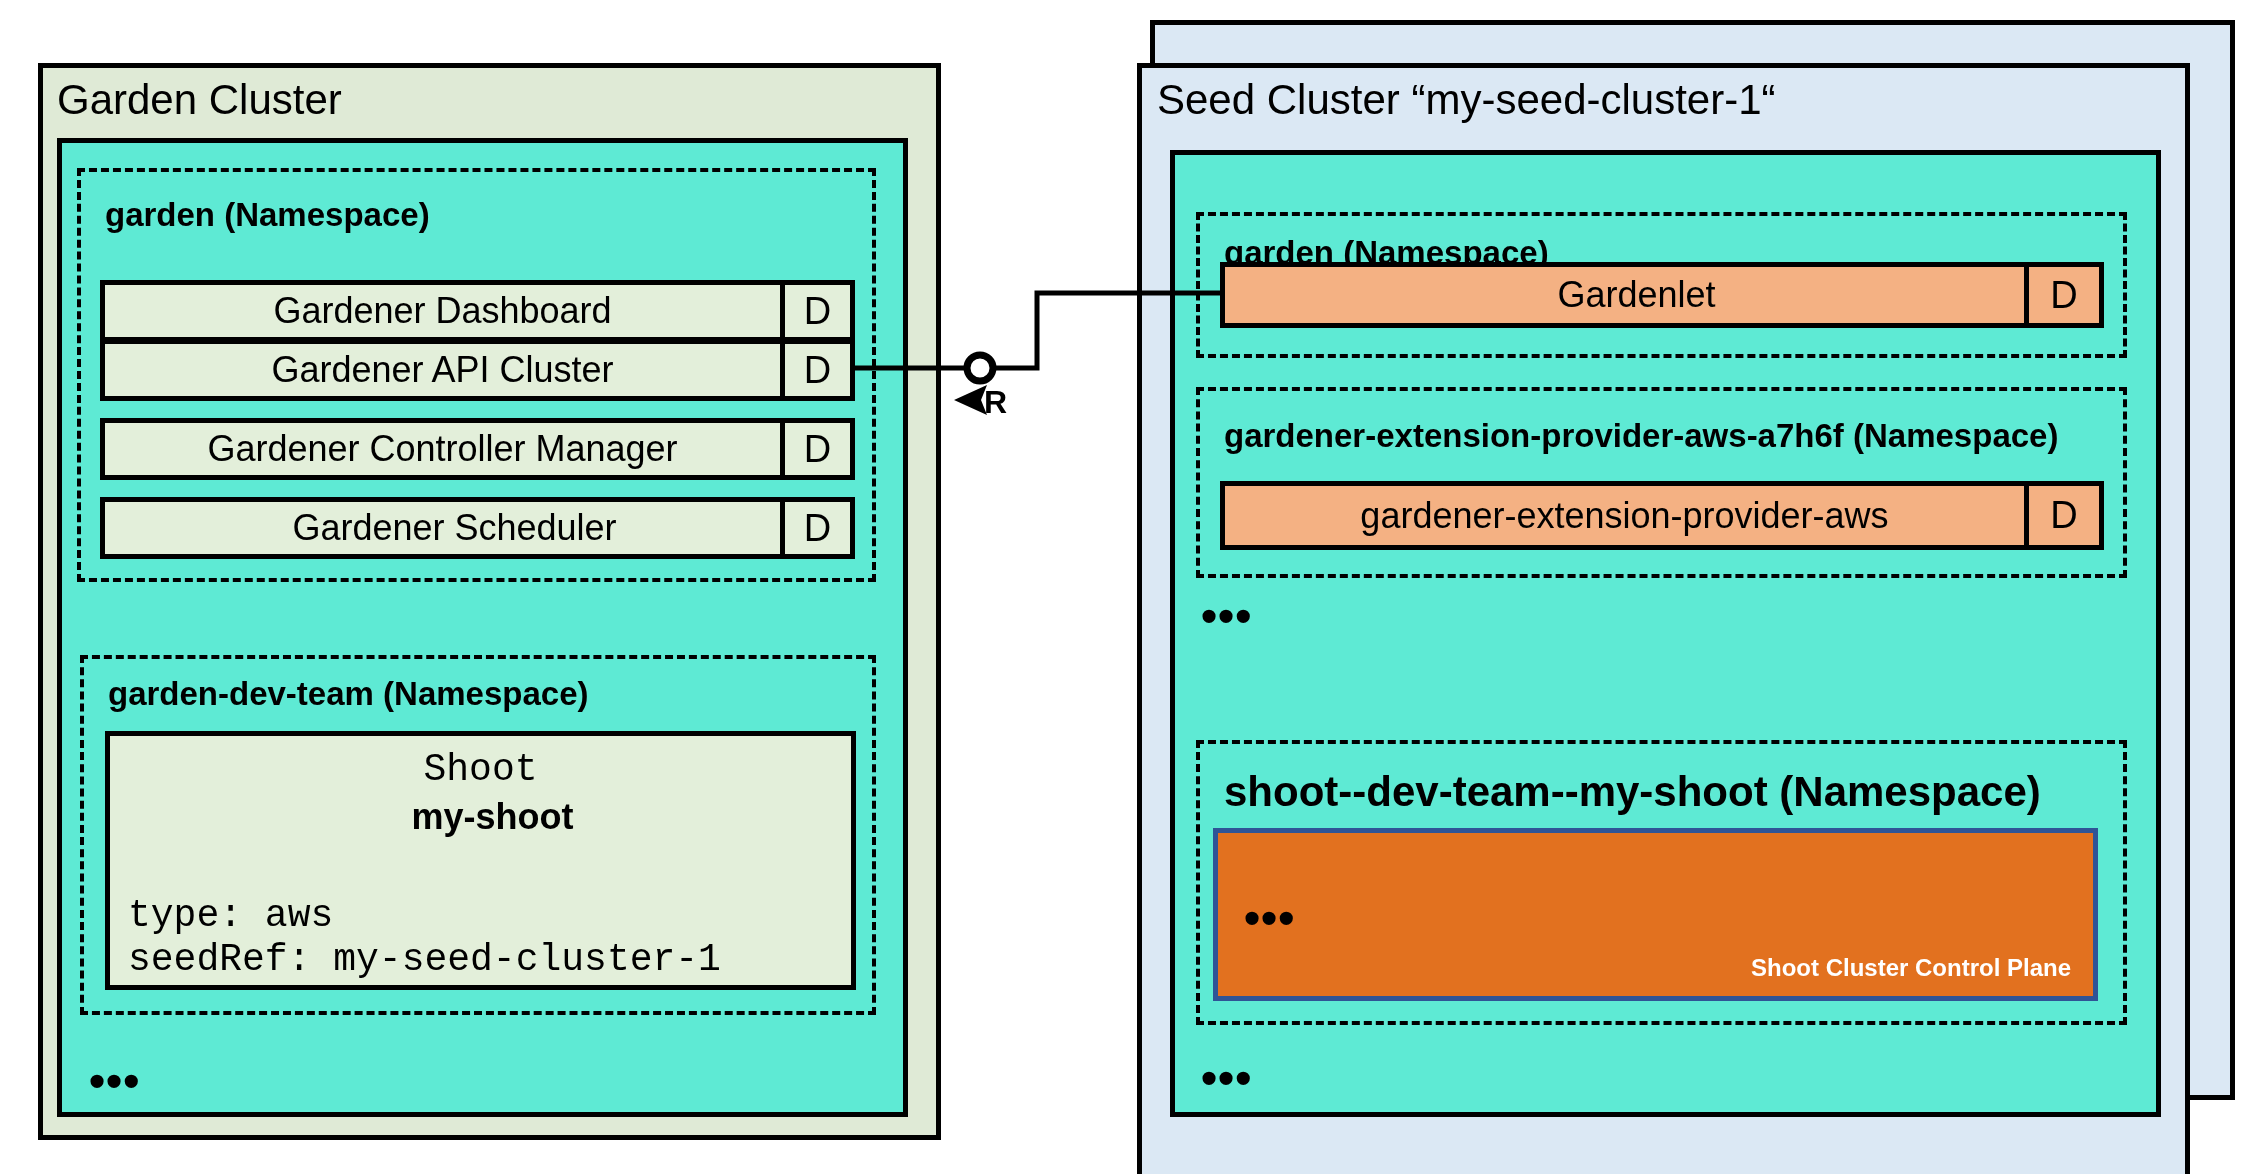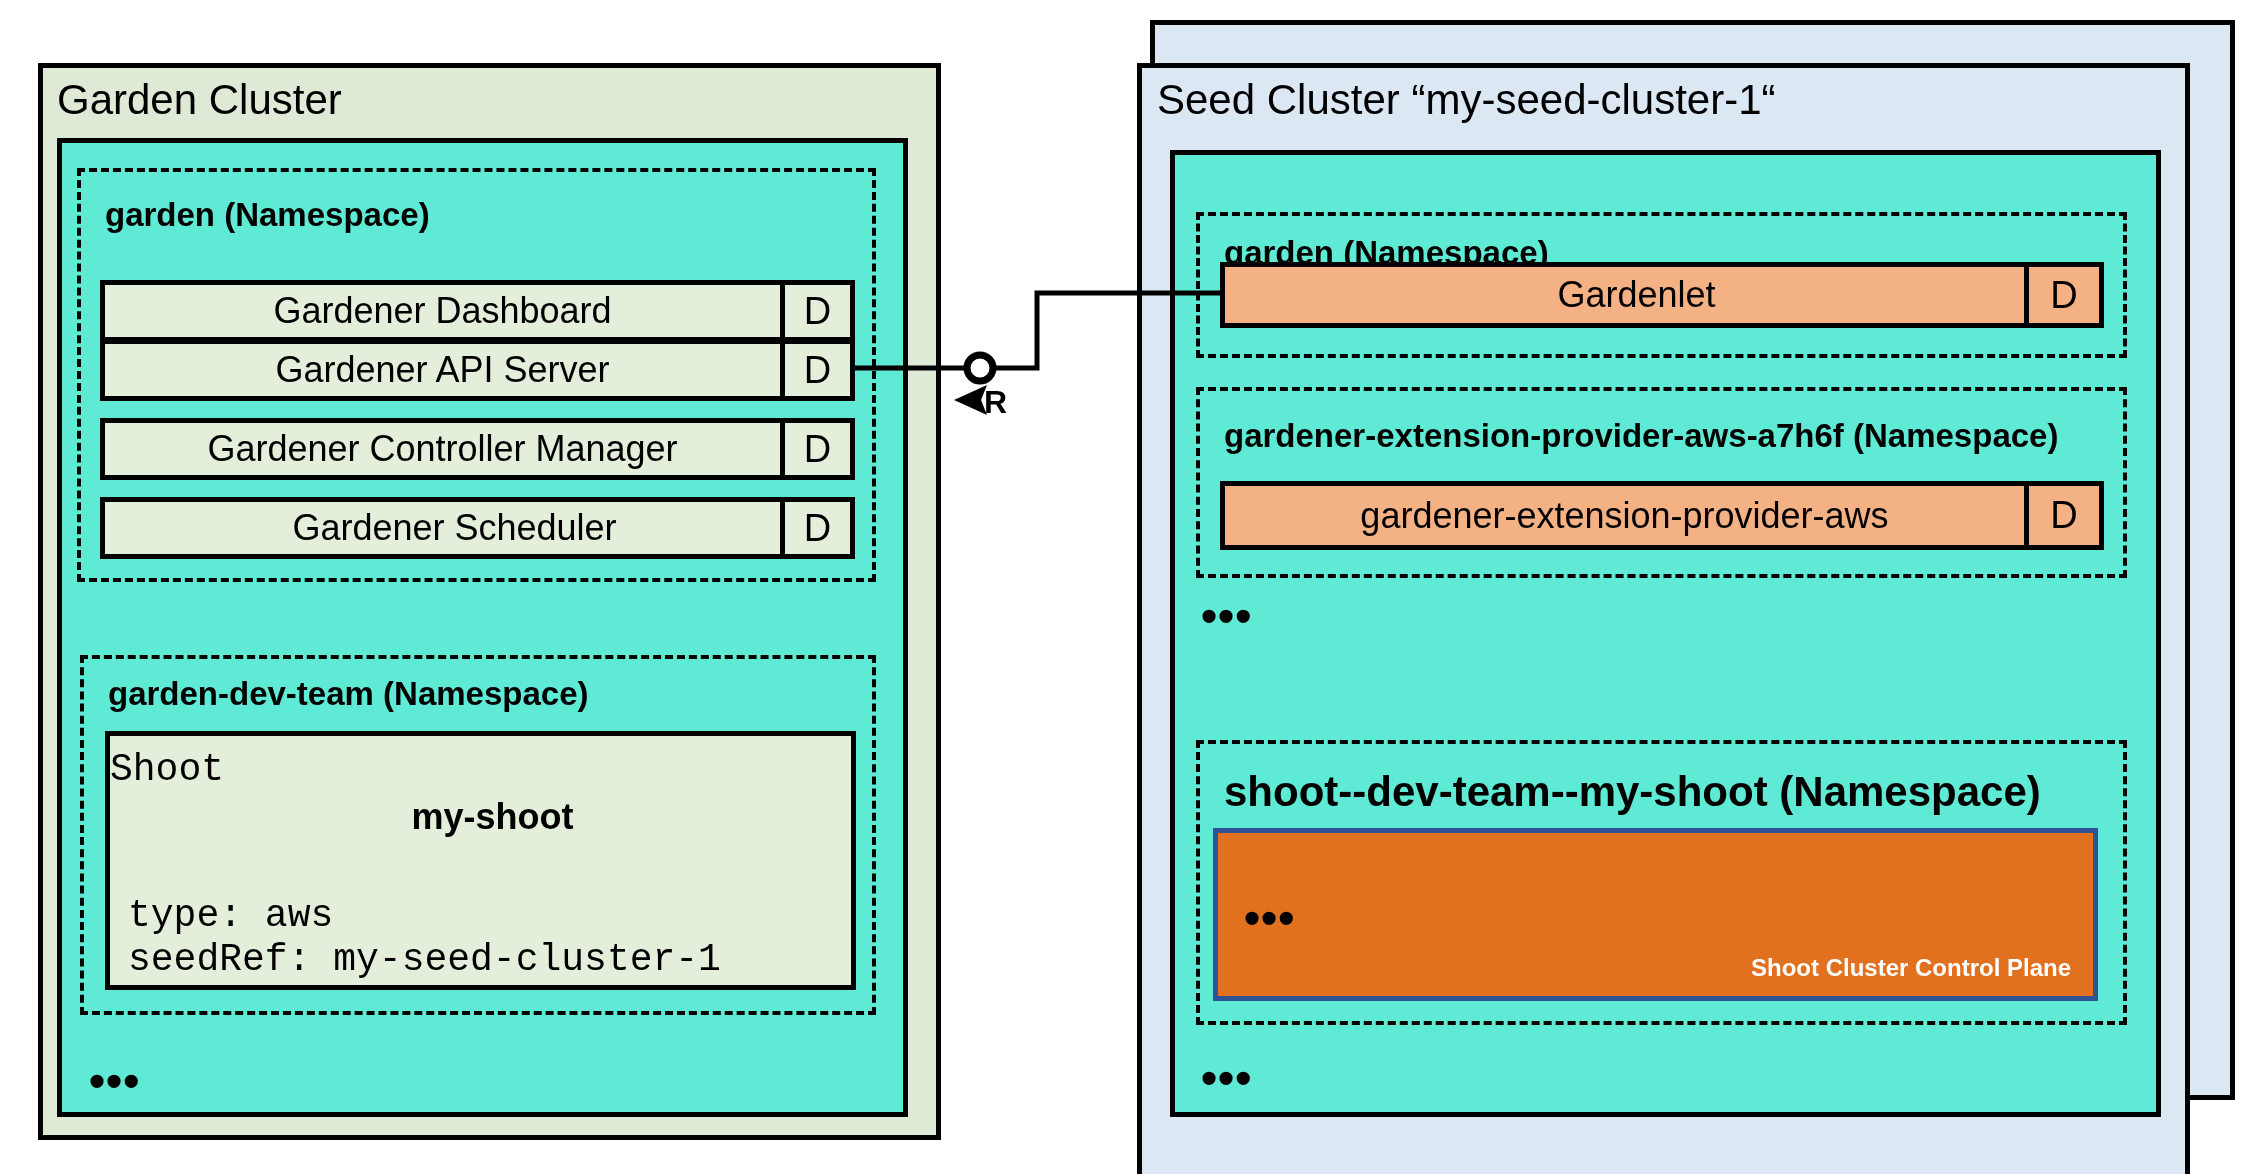--- a/index.html
+++ b/index.html
@@ -55,40 +55,40 @@
 
       <div class="abs dashedbox" style="left:15px;top:25px;width:799px;height:414px;">
         <div class="abs ns-label" style="left:24px;top:24px;">garden (Namespace)</div>
 
         <div class="abs comp-row" style="left:19px;top:88px;width:755px;height:62px;margin-top:20px;">
           <div class="comp-label">Gardener Dashboard</div>
           <div class="comp-badge">D</div>
         </div>
 
         <div class="abs comp-row" style="left:19px;top:167px;width:755px;height:62px;">
-          <div class="comp-label">Gardener API Server</div>
+          <div class="comp-label">Gardener API Cluster</div>
           <div class="comp-badge">D</div>
         </div>
 
         <div class="abs comp-row" style="left:19px;top:246px;width:755px;height:62px;">
           <div class="comp-label">Gardener Controller Manager</div>
           <div class="comp-badge">D</div>
         </div>
 
         <div class="abs comp-row" style="left:19px;top:325px;width:755px;height:62px;">
           <div class="comp-label bold">Gardener Scheduler</div>
           <div class="comp-badge">D</div>
         </div>
       </div>
 
       <div class="abs dashedbox" style="left:18px;top:512px;width:796px;height:360px;">
         <div class="abs ns-label" style="left:24px;top:16px;">garden-dev-team (Namespace)</div>
 
         <div class="abs shoot-box" style="left:21px;top:72px;width:751px;height:259px;">
-          <div class="abs mono" style="left:0;top:12px;width:100%;font-size:38px;">Shoot</div>
+          <div class="abs mono" style="left:0;top:12px;width:100%;text-align:center;font-size:38px;">Shoot</div>
           <div class="abs bold" style="left:0;top:60px;width:100%;text-align:center;font-size:36px;">my-shoot</div>
           <div class="abs mono" style="left:18px;top:158px;font-size:38px;">type: aws</div>
           <div class="abs mono" style="left:18px;top:202px;font-size:38px;">seedRef: my-seed-cluster-1</div>
         </div>
       </div>
 
       <div class="abs dots" style="left:27px;top:915px;">•••</div>
     </div>
   </div>
 

